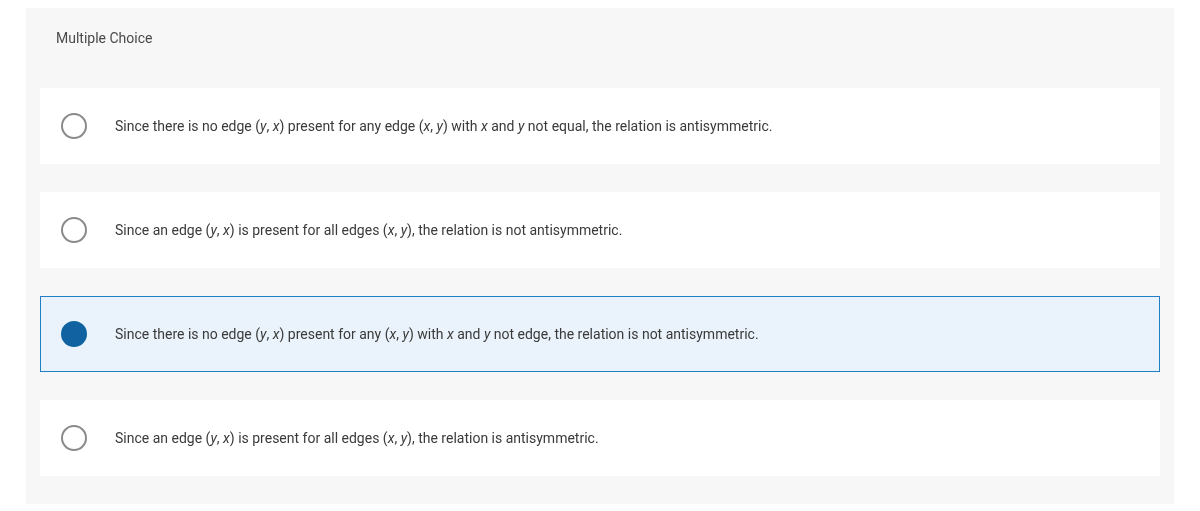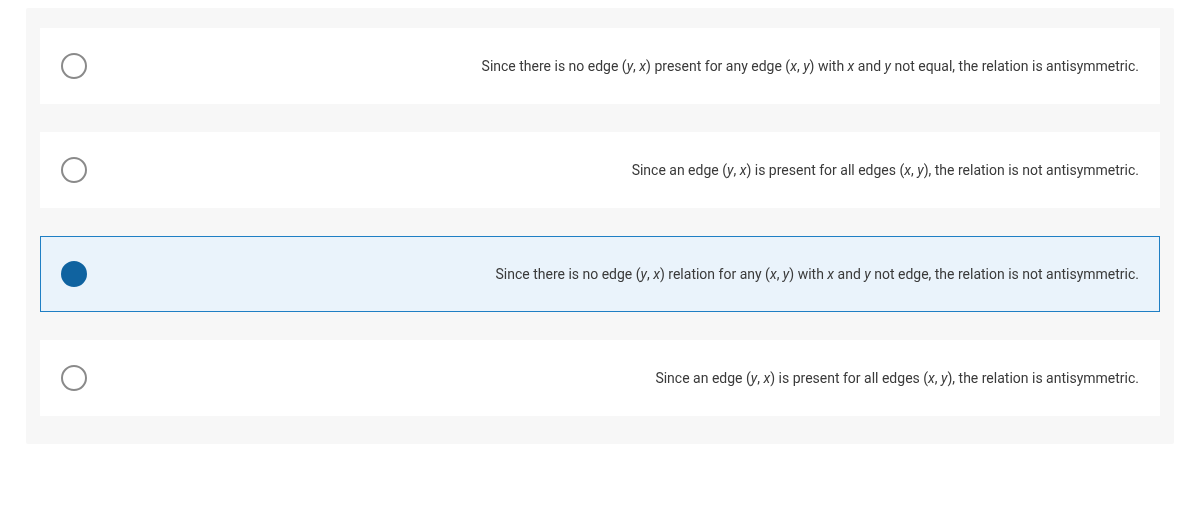--- a/index.html
+++ b/index.html
@@ -30,21 +30,20 @@
       padding: 20px 0 28px 0;
     }
     .option-row {
       display: flex;
       align-items: center;
       background: #ffffff;
       margin: 0 14px 28px 14px;
       padding: 24px 20px;
       border: 1px solid transparent;
       cursor: pointer;
-      justify-content: space-between;
     }
     .option-row.selected {
       background: #eaf3fb;
       border: 1px solid #1f7fc4;
     }
     .option-row:last-child {
       margin-bottom: 0;
     }
     .radio-circle {
       width: 26px;
@@ -65,35 +64,38 @@
       line-height: 1.5;
     }
     .option-text .ital {
       font-style: italic;
     }
   </style>
 </head>
 <body>
 
 <div class="quiz-container">
+  <div class="quiz-header">
+    <span>Multiple Choice</span>
+  </div>
   <div class="options-wrapper">
 
     <div class="option-row">
       <div class="radio-circle"></div>
       <div class="option-text"><span>Since there is no edge (</span><span class="ital">y</span><span>, </span><span class="ital">x</span><span>) present for any edge (</span><span class="ital">x</span><span>, </span><span class="ital">y</span><span>) with </span><span class="ital">x</span><span> and </span><span class="ital">y</span><span> not equal, the relation is antisymmetric.</span></div>
     </div>
 
     <div class="option-row">
       <div class="radio-circle"></div>
       <div class="option-text"><span>Since an edge (</span><span class="ital">y</span><span>, </span><span class="ital">x</span><span>) is present for all edges (</span><span class="ital">x</span><span>, </span><span class="ital">y</span><span></span><span class="ital"></span><span></span><span class="ital"></span><span>), the relation is not antisymmetric.</span></div>
     </div>
 
     <div class="option-row selected">
       <div class="radio-circle"></div>
-      <div class="option-text"><span>Since there is no edge (</span><span class="ital">y</span><span>, </span><span class="ital">x</span><span>) relation for any (</span><span class="ital">x</span><span>, </span><span class="ital">y</span><span>) with </span><span class="ital">x</span><span> and </span><span class="ital">y</span><span> not edge, the relation is not antisymmetric.</span></div>
+      <div class="option-text"><span>Since there is no edge (</span><span class="ital">y</span><span>, </span><span class="ital">x</span><span>) present for any (</span><span class="ital">x</span><span>, </span><span class="ital">y</span><span>) with </span><span class="ital">x</span><span> and </span><span class="ital">y</span><span> not edge, the relation is not antisymmetric.</span></div>
     </div>
 
     <div class="option-row">
       <div class="radio-circle"></div>
       <div class="option-text"><span>Since an edge (</span><span class="ital">y</span><span>, </span><span class="ital">x</span><span>) is present for all edges (</span><span class="ital">x</span><span>, </span><span class="ital">y</span><span></span><span class="ital"></span><span></span><span class="ital"></span><span>), the relation is antisymmetric.</span></div>
     </div>
 
   </div>
 </div>
 

